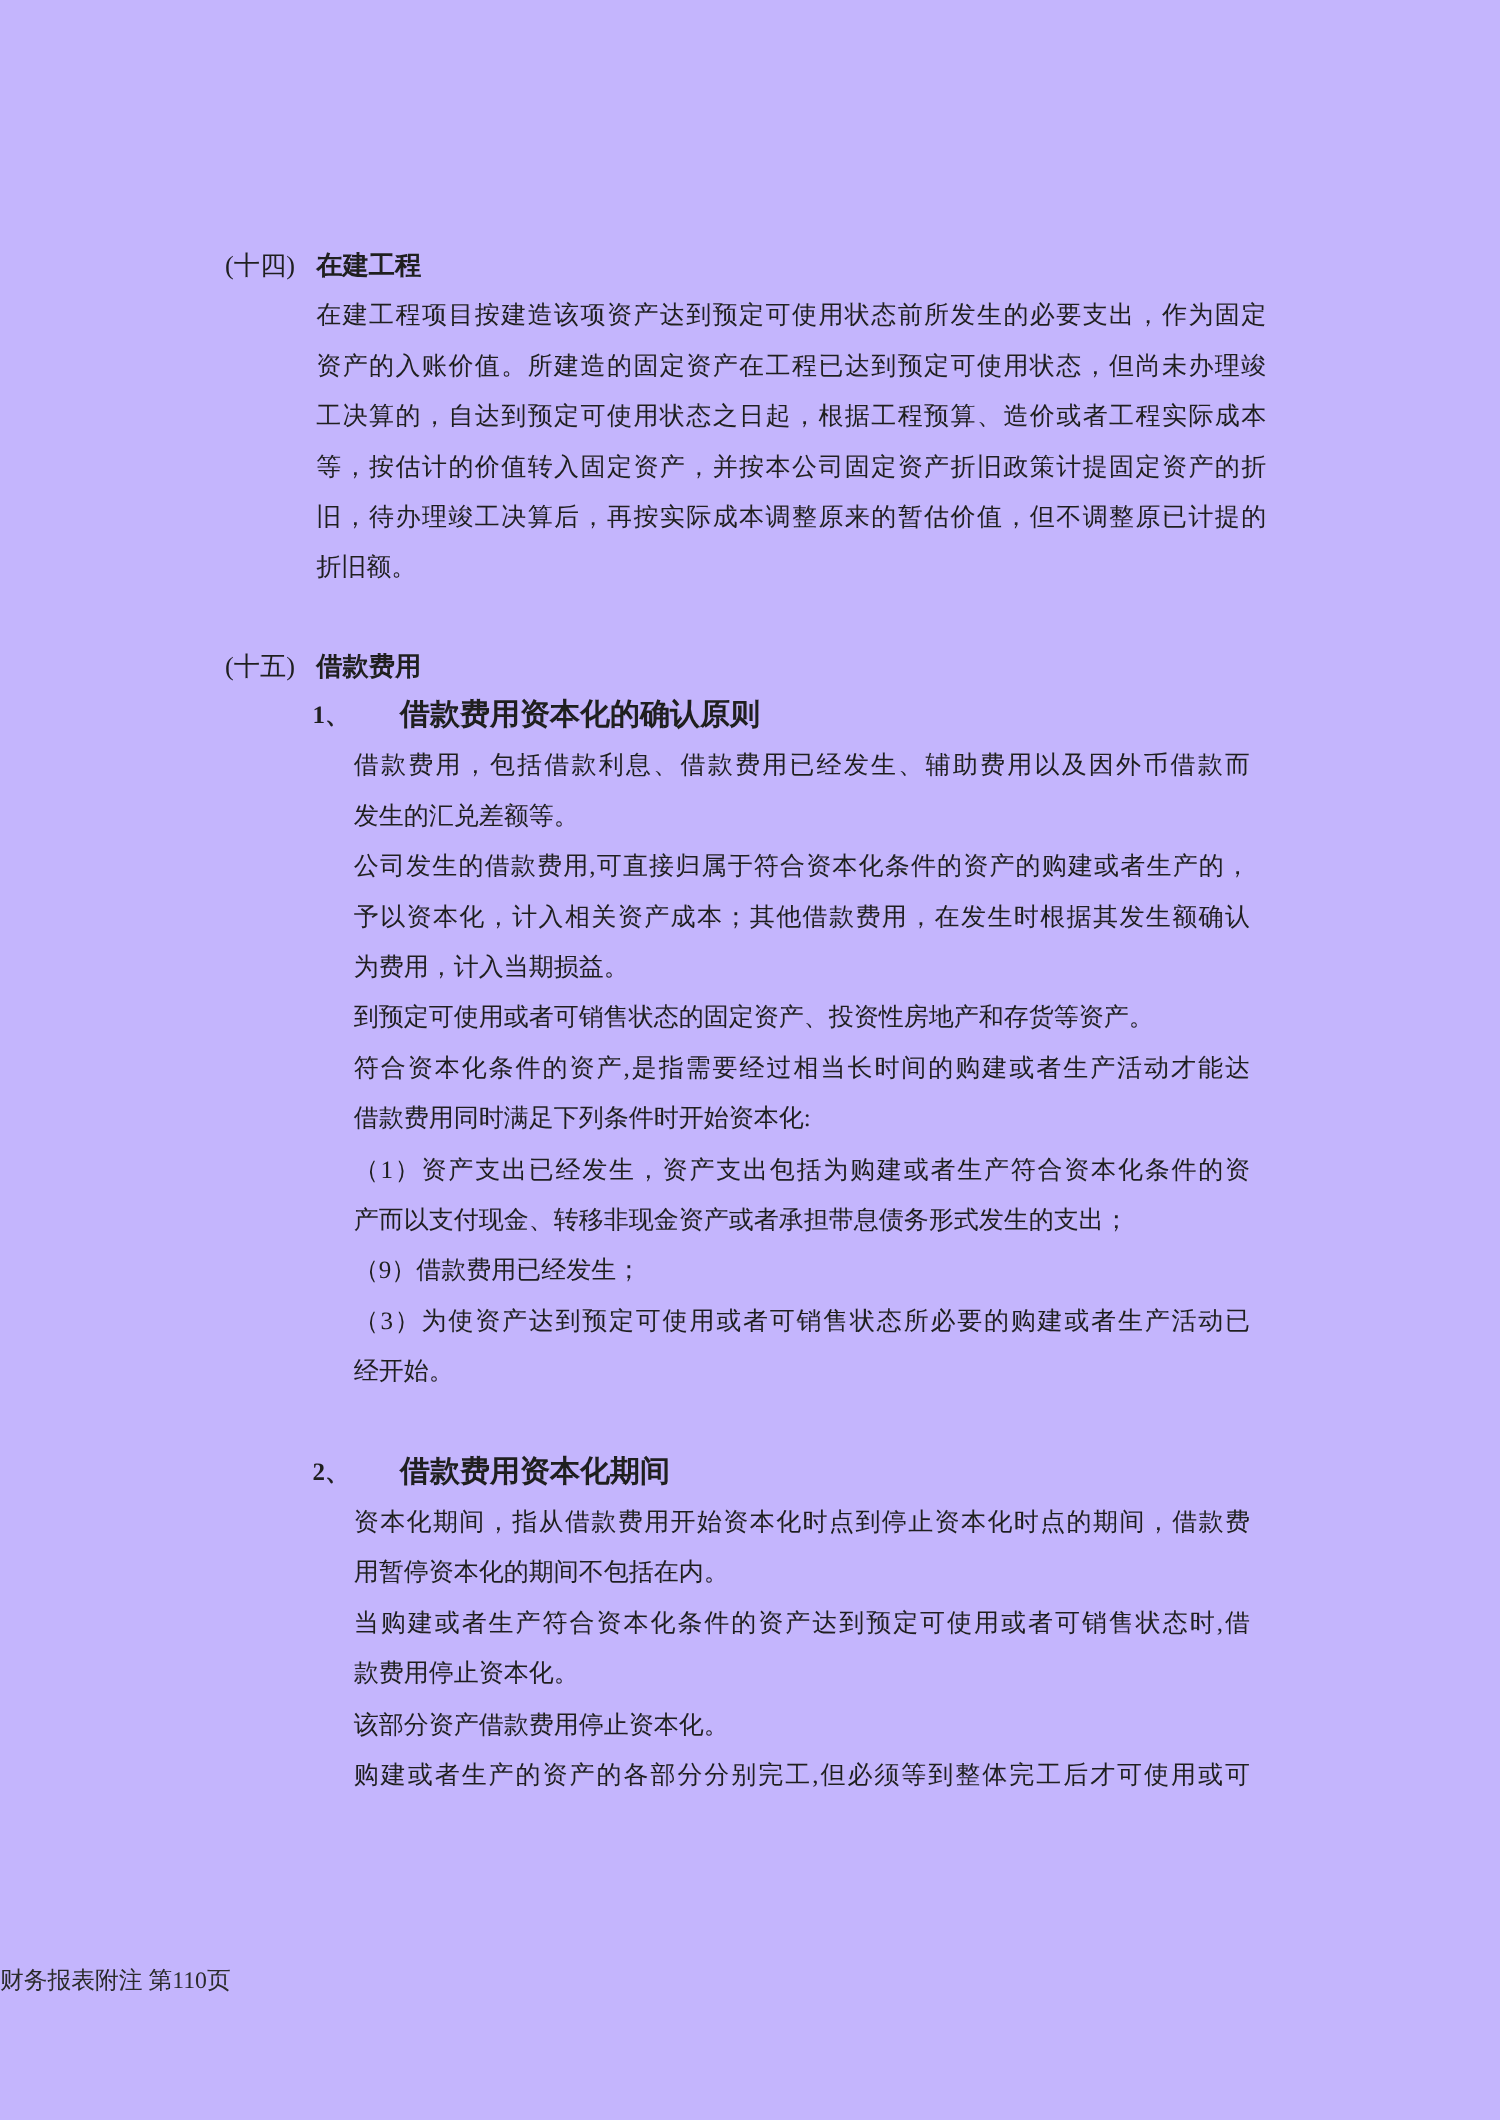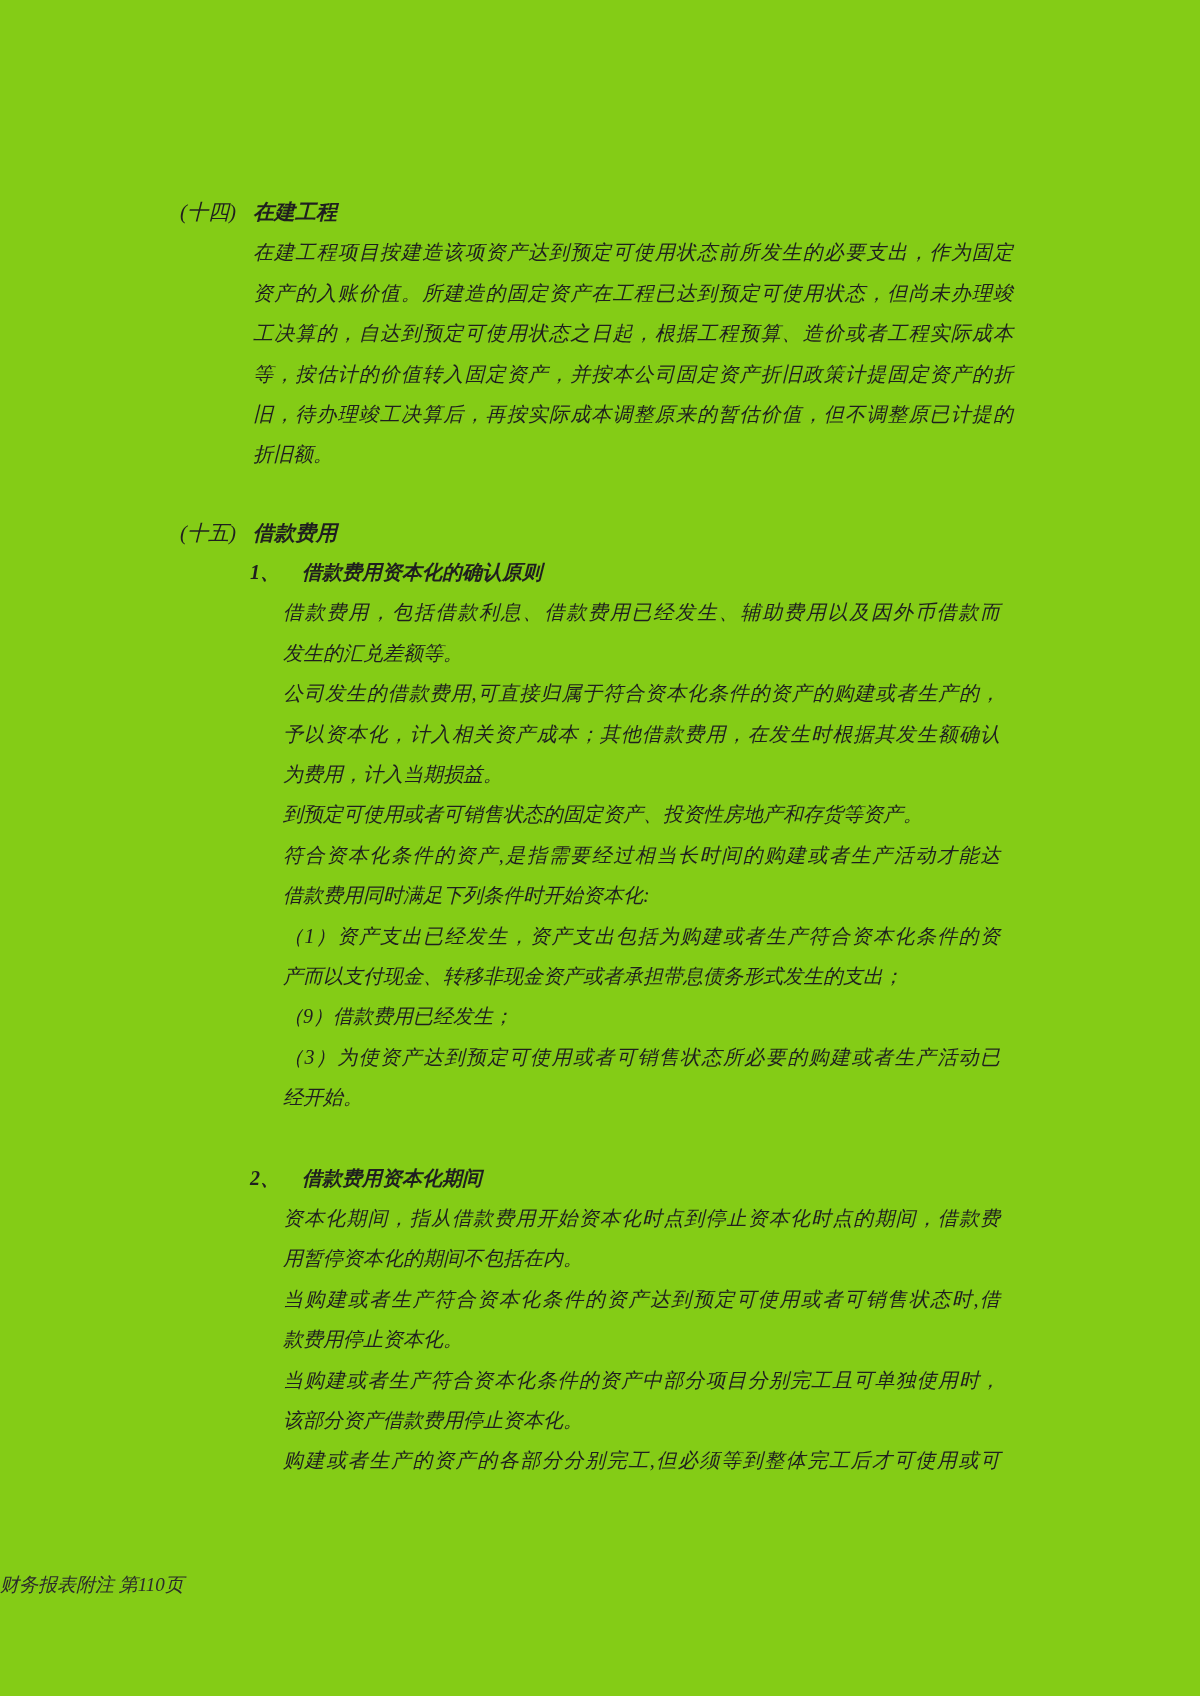--- a/index.html
+++ b/index.html
@@ -11,22 +11,21 @@
     width: 1200px;
     height: 1696px;
     position: relative;
     overflow: hidden;
     font-family: "Liberation Serif", "DejaVu Serif", serif;
     color: #1f1f1f;
   }
   .page {
     position: absolute;
     inset: 0;
-    background: #84cc16;
-    font-style: italic;
+    background: #c4b5fd;
   }
   .blk {
     position: absolute;
     left: 0;
     width: 100%;
     font-size: 20px;
     line-height: 40.4px;
   }
   
   .sec-head { height: 40.4px; }
@@ -48,23 +47,23 @@
   .item-head { position: relative; height: 40.4px; }
   .item-num {
     position: absolute;
     left: 250px;
     font-weight: bold;
     font-size: 20px;
     white-space: nowrap;
   }
   .item-title {
     position: absolute;
-    left: 302px;
+    left: 320px;
     font-weight: bold;
-    font-size: 20px;
+    font-size: 24px;
     white-space: nowrap;
   }
   
   .body-col { position: relative; }
   .sec-body  { margin-left: 253px; width: 760px; }
   .item-body { margin-left: 283px; width: 717px; }
   .ln {
     text-align: justify;
     text-justify: inter-character;
     text-align-last: auto;
@@ -148,21 +147,20 @@
         <div class="body-col item-body">
           <div class="para">
             <div class="ln jl">资本化期间，指从借款费用开始资本化时点到停止资本化时点的期间，借款费</div>
             <div class="ln">用暂停资本化的期间不包括在内。</div>
           </div>
           <div class="para">
             <div class="ln jl">当购建或者生产符合资本化条件的资产达到预定可使用或者可销售状态时,借</div>
             <div class="ln">款费用停止资本化。</div>
           </div>
           <div class="para">
-            <div class="ln jl">当购建或者生产符合资本化条件的资产中部分项目分别完工且可单独使用时，</div>
             <div class="ln">该部分资产借款费用停止资本化。</div>
           </div>
           <div class="para">
             <div class="ln jl">购建或者生产的资产的各部分分别完工,但必须等到整体完工后才可使用或可</div>
           </div>
         </div>
       </div>
     </div>
   <div class="footer">财务报表附注 第110页</div>
 </div>

